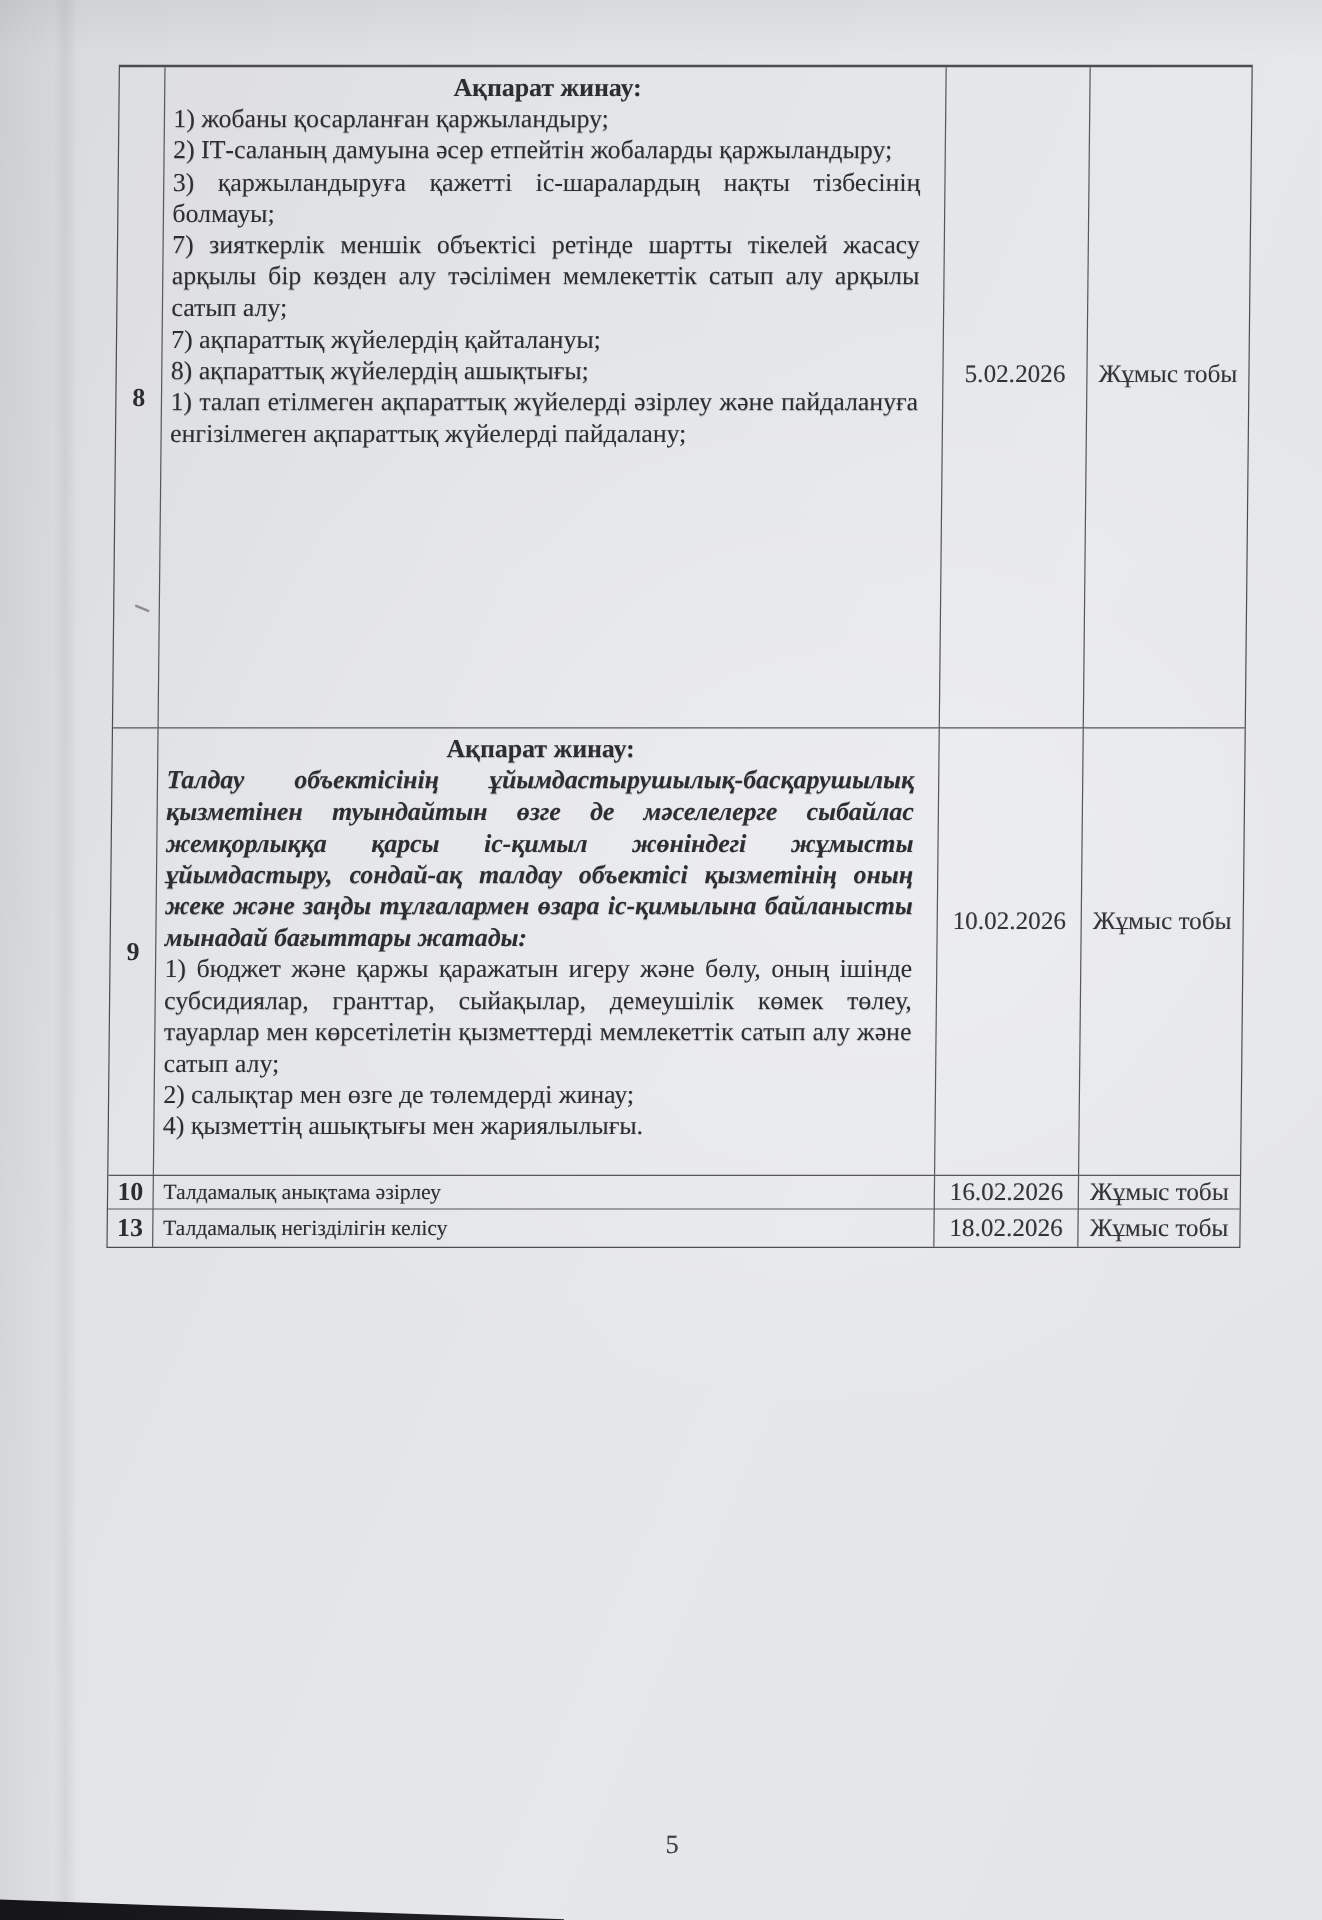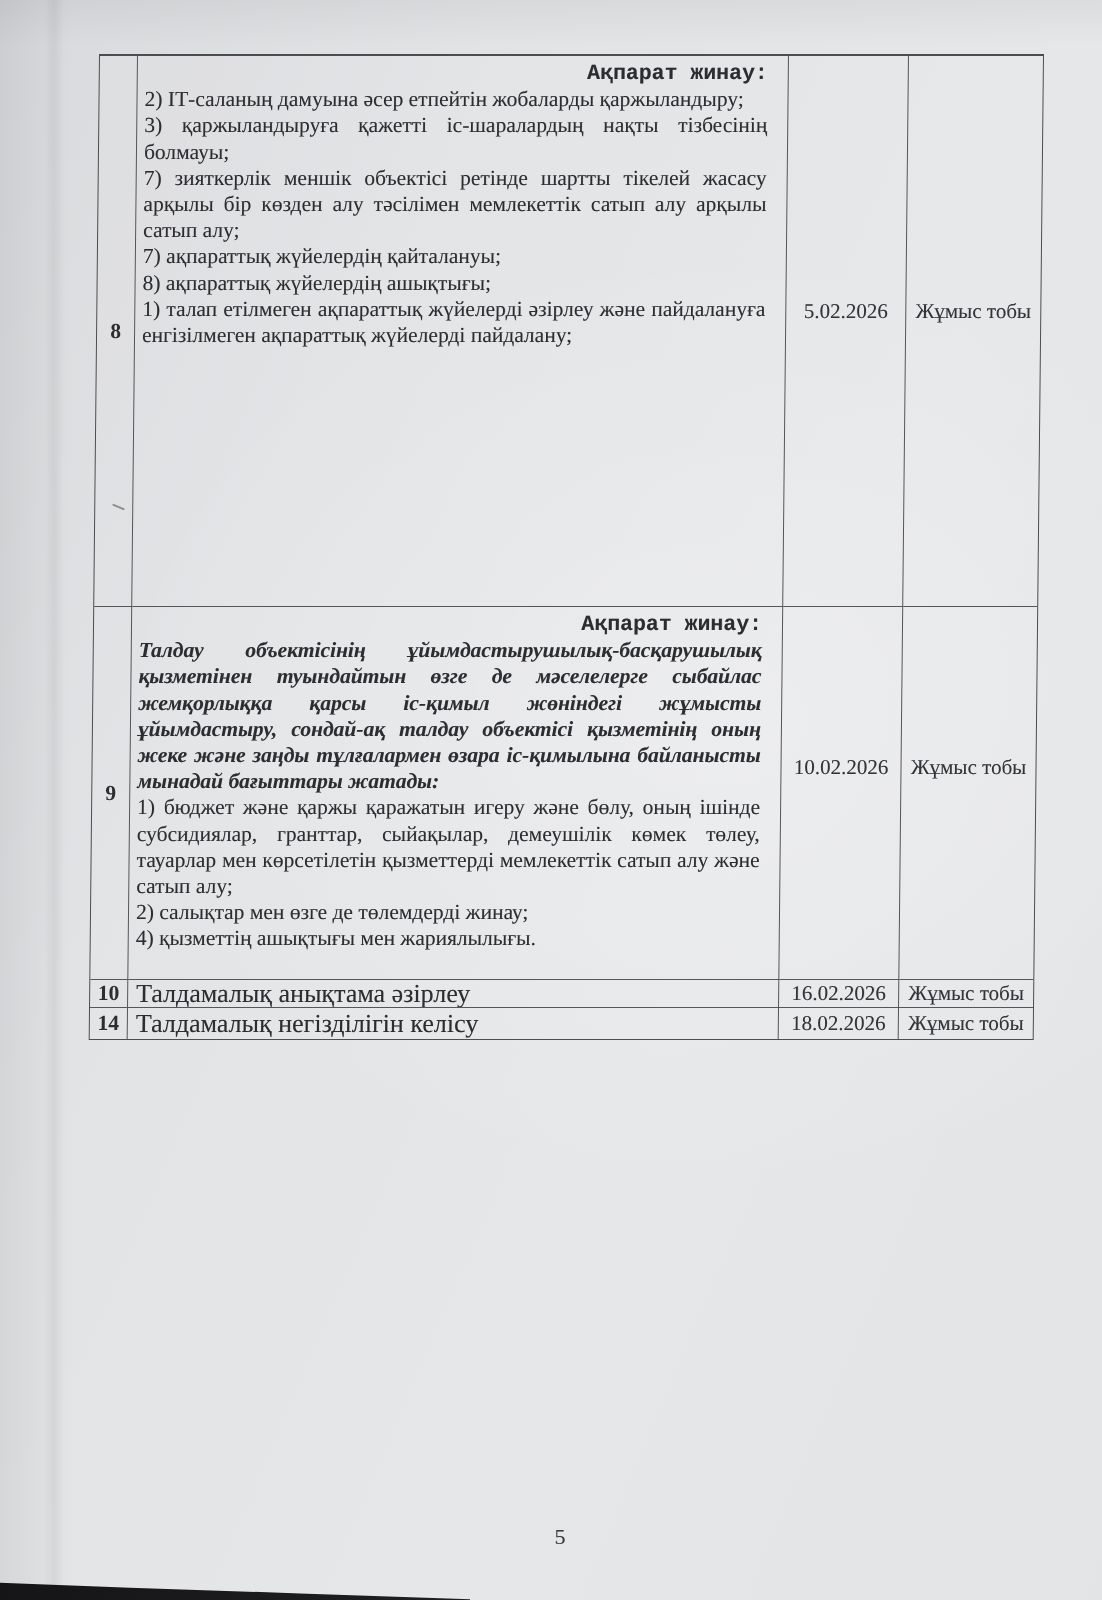--- a/index.html
+++ b/index.html
@@ -60,26 +60,26 @@
     font-weight:bold;font-size:21.5px;
   }
   .content{
     padding:4px 20px 0 7px;
     text-align:justify;
     font-size:21.5px;
     line-height:26.2px;
     text-shadow:0.3px 0.3px 0.6px rgba(44,45,49,0.30);
   }
   .content p{margin:0;}
-  .content .h{font-weight:bold;text-align:right;font-family:Liberation Mono, monospace;}
+  .content .h{font-weight:bold;text-align:center;}
   .content .sub{font-weight:bold;font-style:italic;}
   .simple{
     display:flex;align-items:center;
     padding-left:8px;
-    font-size:26px;
+    font-size:18px;
     text-shadow:0.3px 0.3px 0.6px rgba(44,45,49,0.30);
   }
   .date,.resp{
     display:flex;align-items:center;justify-content:center;
     font-size:21px;
     color:#333439;
     text-shadow:0.3px 0.3px 0.6px rgba(44,45,49,0.28);
   }
   .r8-mid{align-items:flex-start;padding-top:243px;}
   .r9-mid{align-items:flex-start;padding-top:148px;}
@@ -102,20 +102,21 @@
 <div class="shade-top"></div>
 <div class="shade-left"></div>
 <div class="crease"></div>
 
 <div class="t">
 
   <div class="cell num">8</div>
   <div class="cell content">
     <p class="h">Ақпарат жинау:</p>
     <div>
+        <p class="item">1) жобаны қосарланған қаржыландыру;</p>
         <p class="item">2) ІТ-саланың дамуына әсер етпейтін жобаларды қаржыландыру;</p>
         <p class="item">3) қаржыландыруға қажетті іс-шаралардың нақты тізбесінің болмауы;</p>
         <p class="item">7) зияткерлік меншік объектісі ретінде шартты тікелей жасасу арқылы бір көзден алу тәсілімен мемлекеттік сатып алу арқылы сатып алу;</p>
         <p class="item">7) ақпараттық жүйелердің қайталануы;</p>
         <p class="item">8) ақпараттық жүйелердің ашықтығы;</p>
         <p class="item">1) талап етілмеген ақпараттық жүйелерді әзірлеу және пайдалануға енгізілмеген ақпараттық жүйелерді пайдалану;</p>
       </div>
   </div>
   <div class="cell date r8-mid">5.02.2026</div>
   <div class="cell resp last-col r8-mid">Жұмыс тобы</div>
@@ -131,21 +132,21 @@
       </div>
   </div>
   <div class="cell date r9-mid">10.02.2026</div>
   <div class="cell resp last-col r9-mid">Жұмыс тобы</div>
 
   <div class="cell num">10</div>
   <div class="cell simple">Талдамалық анықтама әзірлеу</div>
   <div class="cell date">16.02.2026</div>
   <div class="cell resp last-col">Жұмыс тобы</div>
 
-  <div class="cell num last-row">14</div>
+  <div class="cell num last-row">13</div>
   <div class="cell simple last-row">Талдамалық негізділігін келісу</div>
   <div class="cell date last-row">18.02.2026</div>
   <div class="cell resp last-col last-row">Жұмыс тобы</div>
 
 </div>
 
 <div class="pen-mark"></div>
 
 <div class="page-num">5</div>
 

